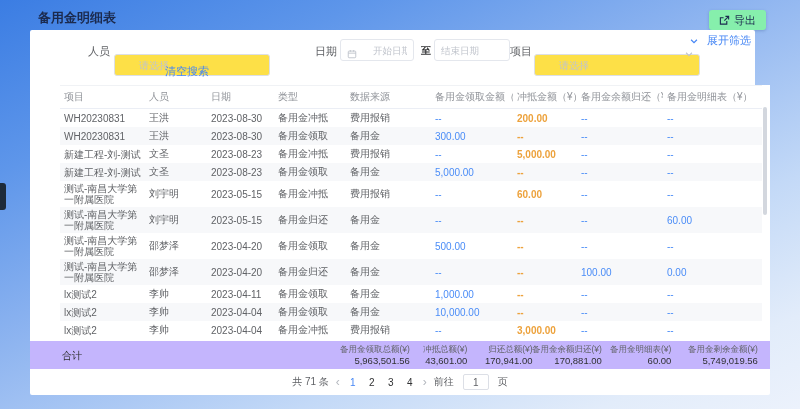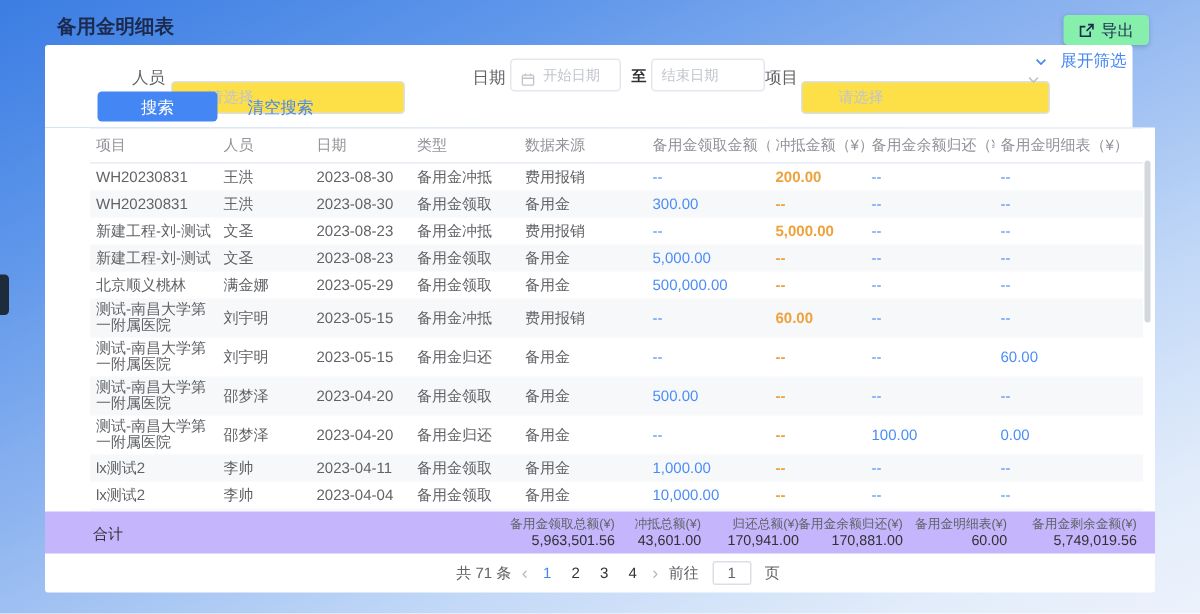--- a/index.html
+++ b/index.html
@@ -21,21 +21,21 @@
   .table-panel  { left:30px; top:85px; width:740px; height:310px; border-radius:0 0 2px 2px; }
 
   .f-label { position:absolute; font-size:11px; color:#606266; top:14px; }
   .f-input {
     position:absolute; top:24px; height:22px; border:1px solid #dcdfe6; border-radius:3px;
     font-size:10px; color:#606266; padding:0 24px; outline:none; background:#fde047;
     font-family:inherit;
   }
   .f-input::placeholder { color:#c0c4cc; }
   .date-box { position:absolute; top:9px; height:22px; border:1px solid #e4e7ed; border-radius:3px;
-    display:flex; align-items:center; gap:5px; padding:0 6px; }
+    display:flex; align-items:center; gap:16px; padding:0 6px; }
   .date-box input { border:none; outline:none; width:100%; font-size:9.5px; color:#606266; font-family:inherit; }
   .date-box input::placeholder { color:#c0c4cc; }
   .to-sep { position:absolute; top:14px; font-size:10px; font-weight:bold; color:#303133; }
   .chev { width:10px; height:10px; flex:none; }
   .expand-link { position:absolute; right:4px; top:3px; display:flex; align-items:center; gap:8px;
     font-size:11px; color:#4586f5; cursor:pointer;text-align:right; }
   .search-btn { position:absolute; left:35px; top:31px; width:80px; height:20px; background:#4586f5;
     color:#fff; font-size:11px; border:none; border-radius:3px; cursor:pointer; font-family:inherit; }
   .clear-link { position:absolute; left:135px; top:34px; font-size:11px; color:#4586f5; cursor:pointer; }
 
@@ -50,21 +50,21 @@
   .c-orange { color:#eda23c;font-weight:bold; }
   .scroll-thumb { position:absolute; right:3px; top:22px; width:4px; height:108px; background:#d3d7de; border-radius:2px; }
 
   .summary { position:absolute; left:0; top:256px; width:100%; height:28px; background:#c4b5fd;text-align:right; }
   .summary-label { position:absolute; left:32px; top:8px; font-size:10px; color:#303133; }
   .stat { position:absolute; top:3px; line-height:1.25; }
   .stat .s-label { font-size:8.5px; color:#606266; white-space:nowrap; }
   .stat .s-value { font-size:9.5px; color:#303133; white-space:nowrap; }
 
   .pagination { position:absolute; left:0; top:284px; width:100%; height:26px;
-    display:flex; align-items:center; justify-content:center; gap:7px; font-size:10px; color:#606266;margin-left:12px; }
+    display:flex; align-items:center; justify-content:center; gap:7px; font-size:10px; color:#606266; }
   .page-arrow { color:#b4b8bf; cursor:pointer; font-size:12px; line-height:1; }
   .page-num { color:#303133; cursor:pointer; min-width:12px; text-align:center; }
   .page-num.active { color:#4586f5; }
   .goto-input { width:26px; height:16px; border:1px solid #dcdfe6; border-radius:2px; text-align:center;
     font-size:10px; color:#606266; outline:none; margin:0 2px; font-family:inherit; }
 </style>
 </head>
 <body>
 
 <div class="left-tab"></div>
@@ -112,21 +112,20 @@
 
   <span class="expand-link">
     <span class="chev">
       <svg width="10" height="10" viewBox="0 0 12 12" fill="none" stroke="#4586f5" stroke-width="1.4">
         <path d="M2.5 4.5L6 8l3.5-3.5"></path>
       </svg>
     </span>
     <span>展开筛选</span>
   </span>
 
-  <button class="search-btn">搜索</button>
   <span class="clear-link">清空搜索</span>
 </div>
 
 <div class="panel table-panel">
   <div class="table-wrap">
     <table>
       <colgroup>
         <col style="width:85px">
           <col style="width:62px">
           <col style="width:67px">
@@ -189,31 +188,20 @@
             <td>文圣</td>
             <td>2023-08-23</td>
             <td>备用金领取</td>
             <td>备用金</td>
             <td class="c-blue">5,000.00</td>
             <td class="c-orange">--</td>
             <td class="c-blue">--</td>
             <td class="c-blue">--</td>
           </tr>
           <tr>
-            <td>北京顺义桃林</td>
-            <td>满金娜</td>
-            <td>2023-05-29</td>
-            <td>备用金领取</td>
-            <td>备用金</td>
-            <td class="c-blue">500,000.00</td>
-            <td class="c-orange">--</td>
-            <td class="c-blue">--</td>
-            <td class="c-blue">--</td>
-          </tr>
-          <tr>
             <td>测试-南昌大学第一附属医院</td>
             <td>刘宇明</td>
             <td>2023-05-15</td>
             <td>备用金冲抵</td>
             <td>费用报销</td>
             <td class="c-blue">--</td>
             <td class="c-orange">60.00</td>
             <td class="c-blue">--</td>
             <td class="c-blue">--</td>
           </tr>

